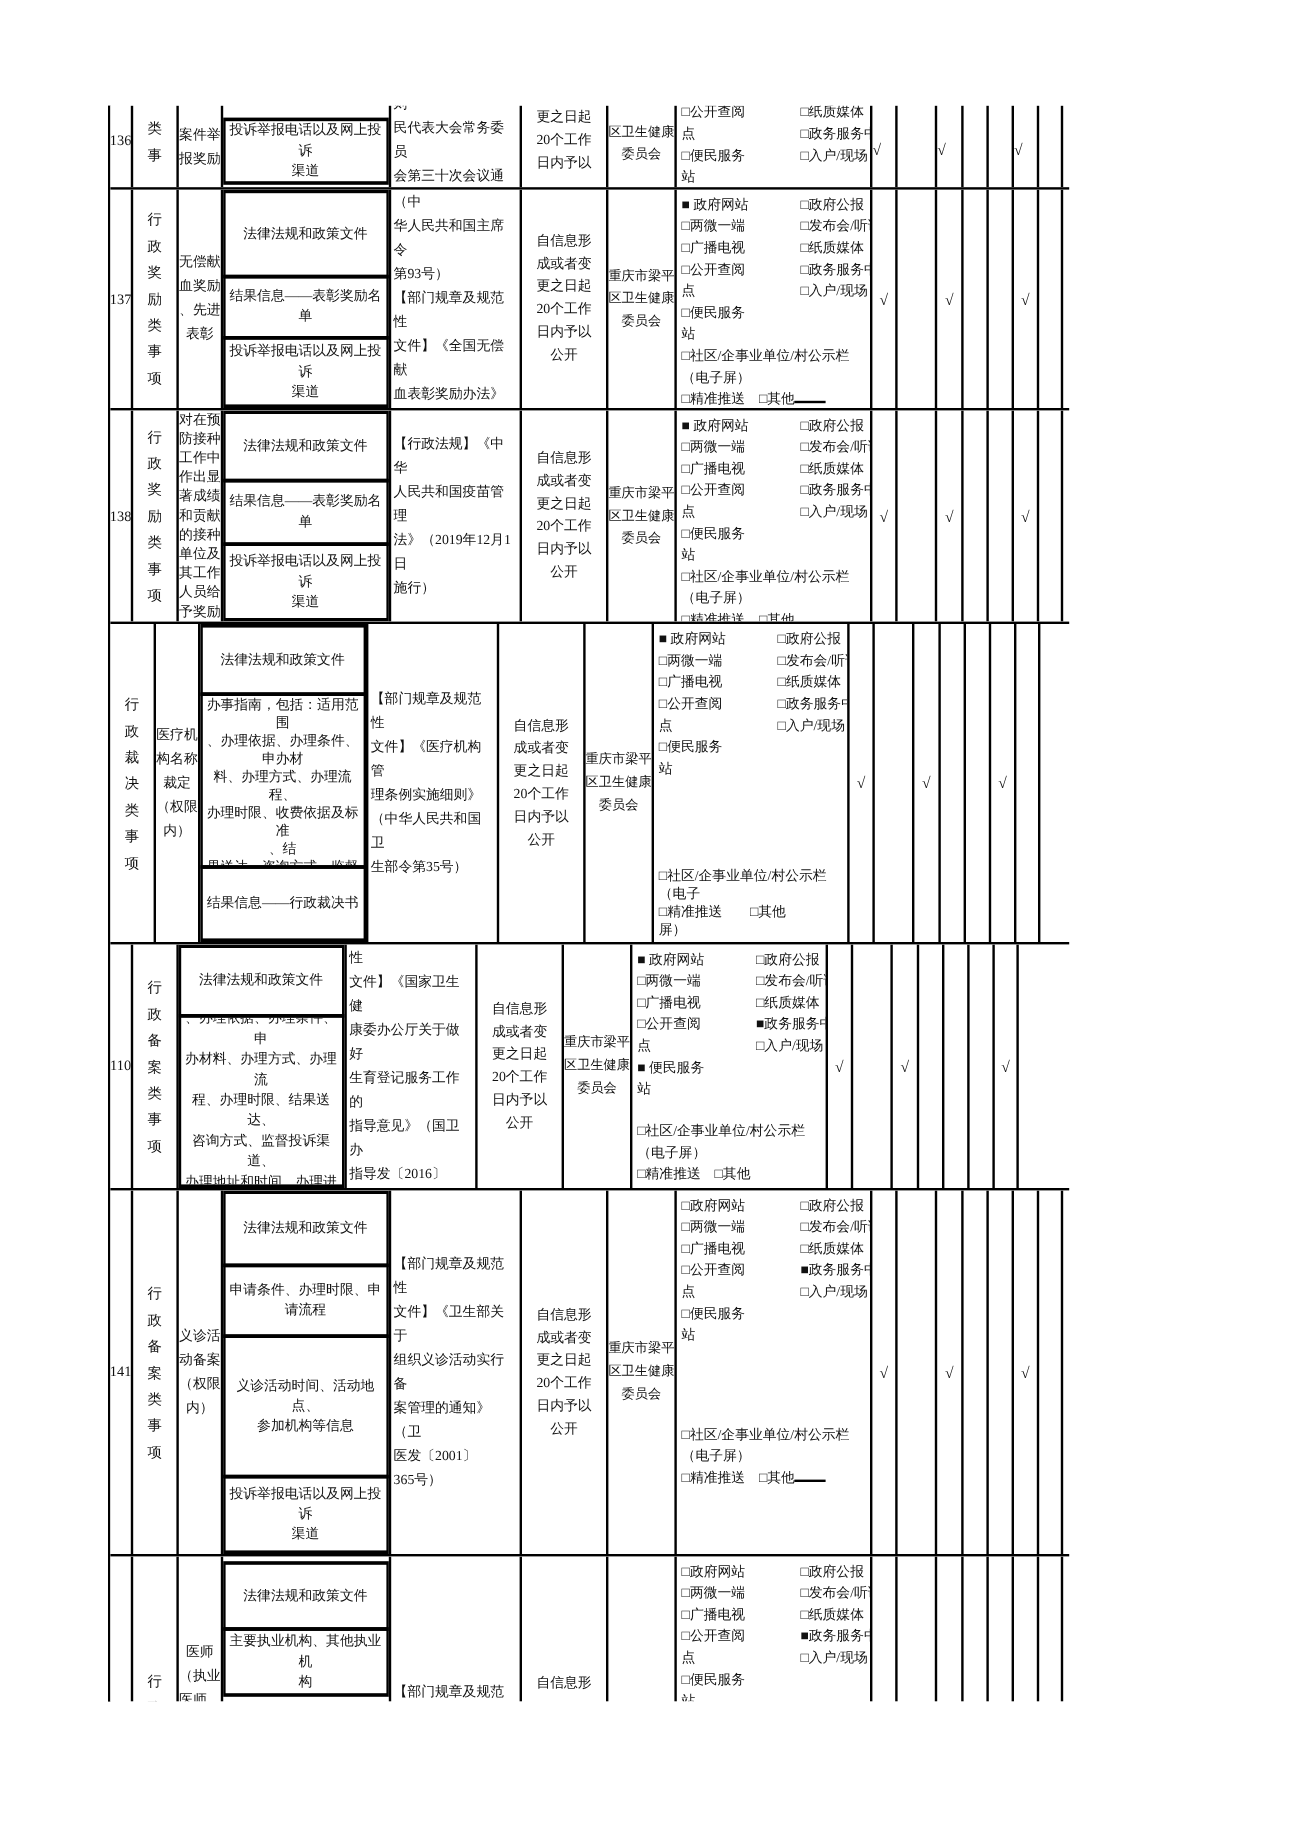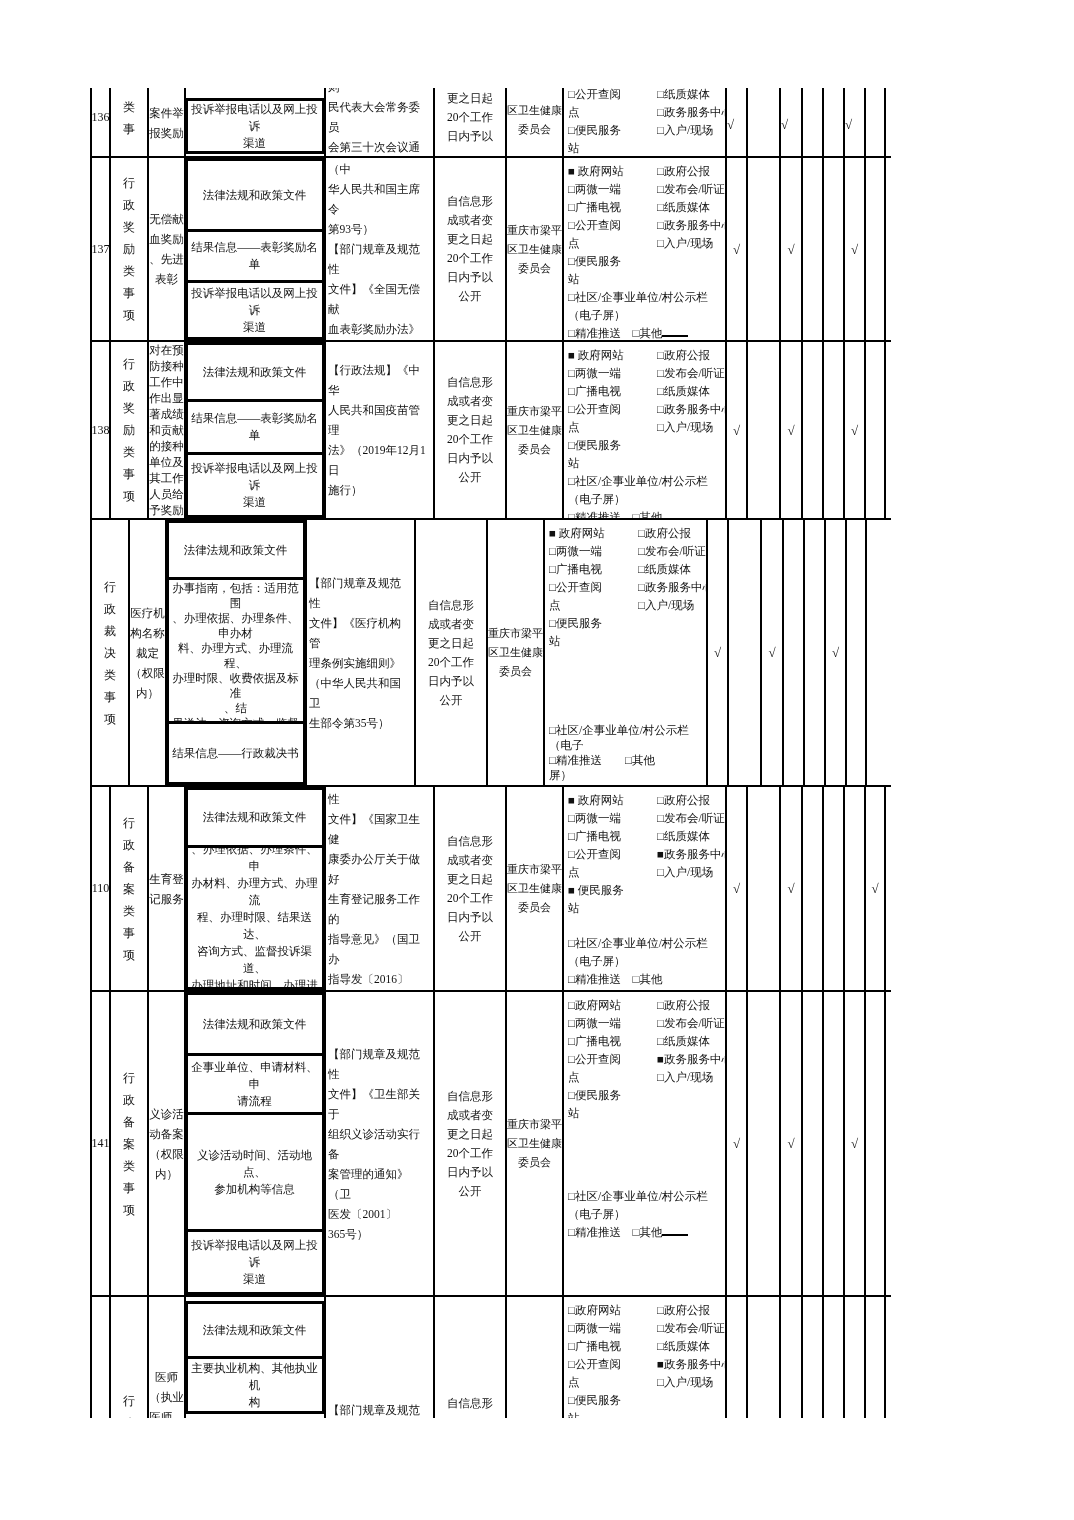--- a/index.html
+++ b/index.html
@@ -17,21 +17,21 @@
   .c-cat .vtxt{width:14px;word-break:break-all;}
   .c-name{width:37px;font-size:11.5px;line-height:20px;white-space:pre-line;}
   .c-items{width:140px;justify-content:center;padding:0;}
   .c-basis{width:109px;font-size:11.5px;line-height:20px;white-space:pre-line;
            text-align:left;align-items:flex-start;padding:0 2px;}
   .c-dead{width:72px;font-size:11.5px;line-height:19px;white-space:pre-line;}
   .c-subj{width:57px;font-size:11px;line-height:19px;white-space:pre-line;}
   .c-chan{width:163px;font-size:11.5px;line-height:18px;justify-content:space-between;
           align-items:stretch;text-align:left;padding:4px 3px 2px 4px;}
   .c-chk{display:flex;align-items:center;justify-content:center;font-size:13px;}
-  .chan-grid{display:grid;grid-template-columns:85px auto;column-gap:4px;}
+  .chan-grid{display:grid;grid-template-columns:85px auto;column-gap:14px;}
   .chan-col div{white-space:nowrap;}
   .chan-bottom div{white-space:nowrap;}
   .item-box{box-sizing:border-box;border:3px solid #000;width:140px;margin-left:-1px;
             display:flex;align-items:center;justify-content:center;text-align:center;
             font-size:11.5px;line-height:17px;white-space:pre-line;overflow:hidden;flex:0 0 auto;}
   .item-box + .item-box{margin-top:-3px;}
   .item-fill{flex:1 1 auto;}
   .guide-tight{line-height:15px;align-items:flex-start;padding-top:1px;font-family:Liberation Mono, monospace;}
   .name-tight{line-height:16px;}
   .ul{display:inline-block;width:26px;border-bottom:2px solid #000;height:10px;}
@@ -320,22 +320,20 @@
       </div>
       <div class="cell c-chk" style="width: 20px;"></div>
     </div>
     <div class="row" style="height: 205px;">
       <div class="cell c-no">
         <span>110</span>
       </div>
       <div class="cell c-cat">
         <div class="vtxt">行政备案类事项</div>
       </div>
-      <div class="cell c-name"><span>生育登
-记服务</span></div>
       <div class="cell c-items">
         <div class="item-box" style="height: 61px;"><span>法律法规和政策文件</span></div>
         <div class="item-box item-fill"><span>办事指南，包括：适用范围
 、办理依据、办理条件、申
 办材料、办理方式、办理流
 程、办理时限、结果送达、
 咨询方式、监督投诉渠道、
 办理地址和时间、办理进程
 、结果查询</span></div>
       </div>
@@ -400,21 +398,21 @@
       </div>
       <div class="cell c-cat">
         <div class="vtxt">行政备案类事项</div>
       </div>
       <div class="cell c-name"><span>义诊活
 动备案
 （权限
 内）</span></div>
       <div class="cell c-items">
         <div class="item-box" style="height: 64px;"><span>法律法规和政策文件</span></div>
-        <div class="item-box" style="height: 62px;"><span>企事业单位、申请材料、申
+        <div class="item-box" style="height: 62px;"><span>申请条件、办理时限、申
 请流程</span></div>
         <div class="item-box" style="height: 120px;"><span>义诊活动时间、活动地点、
 参加机构等信息</span></div>
         <div class="item-box item-fill"><span>投诉举报电话以及网上投诉
 渠道</span></div>
       </div>
       <div class="cell c-basis"><span>【部门规章及规范性
 文件】《卫生部关于
 组织义诊活动实行备
 案管理的通知》（卫

